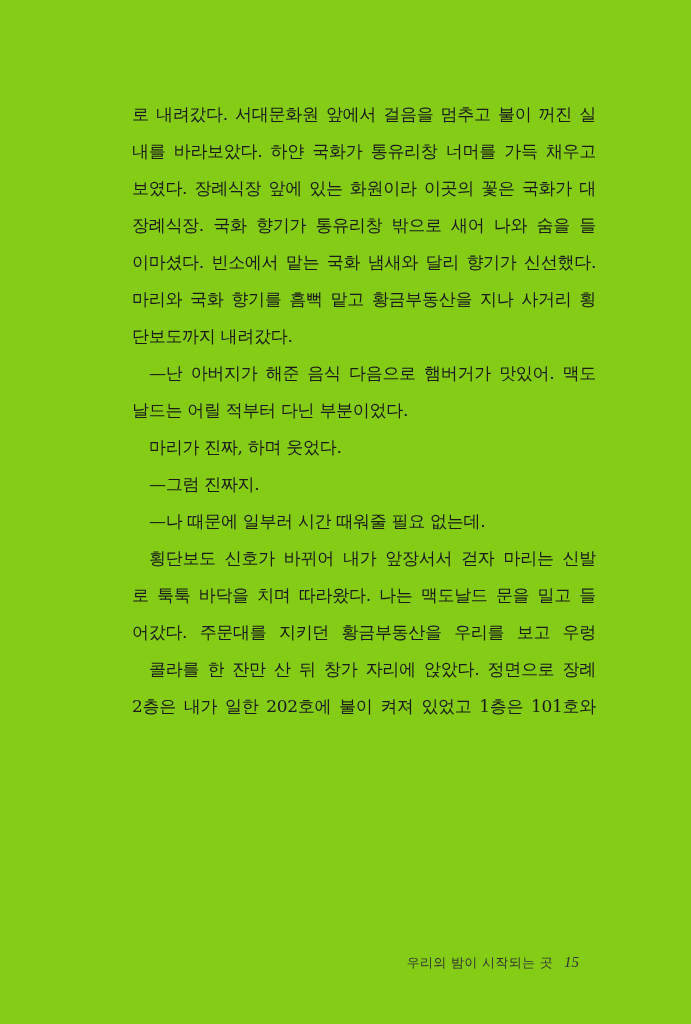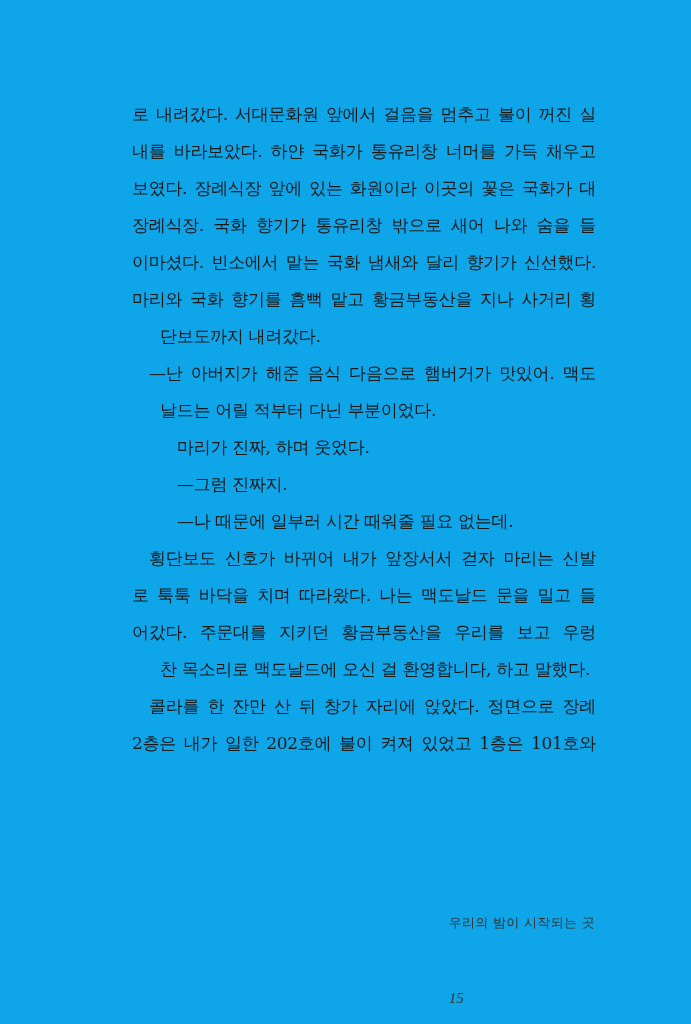--- a/index.html
+++ b/index.html
@@ -13,54 +13,52 @@
       position: relative;
       overflow: hidden;
       font-family: "DejaVu Serif", "Liberation Serif", serif;
       color: #1a1a1a;
     }
     .page {
       position: absolute;
       left: 0; top: 0;
       width: 691px;
       height: 1024px;
-      background: #0ea5e9;
+      background: #84cc16;
     }
     .body-text {
       position: absolute;
       left: 132px;
       top: 96px;
       width: 464px;
     }
     .line {
       height: 37px;
       line-height: 37px;
       font-size: 17px;
       white-space: nowrap;
       text-align: justify;
       text-align-last: justify;
       letter-spacing: -0.3px;
     }
     .line.last {
       text-align: right;
       text-align-last: left;
-      margin-left: 28px;
     }
     .line.indent {
       padding-left: 17px;
     }
     .footer {
       position: absolute;
       top: 914px;
-      right: 96px;
+      right: 112px;
       display: flex;
       align-items: baseline;
-      gap: 18px;
+      gap: 11px;
       color: #333333;
-      flex-direction: column;
     }
     .running-title {
       font-size: 13px;
       letter-spacing: 0.3px;
     }
     .page-number {
       font-size: 15px;
       font-style: italic;
       font-family: "Liberation Serif", "DejaVu Serif", serif;
       margin-top: 40px;
@@ -79,21 +77,20 @@
     <div class="line">마리와 국화 향기를 흠뻑 맡고 황금부동산을 지나 사거리 횡</div>
     <div class="line last">단보도까지 내려갔다.</div>
     <div class="line indent">—난 아버지가 해준 음식 다음으로 햄버거가 맛있어. 맥도</div>
     <div class="line last">날드는 어릴 적부터 다닌 부분이었다.</div>
     <div class="line indent last">마리가 진짜, 하며 웃었다.</div>
     <div class="line indent last">—그럼 진짜지.</div>
     <div class="line indent last">—나 때문에 일부러 시간 때워줄 필요 없는데.</div>
     <div class="line indent">횡단보도 신호가 바뀌어 내가 앞장서서 걷자 마리는 신발</div>
     <div class="line">로 툭툭 바닥을 치며 따라왔다. 나는 맥도날드 문을 밀고 들</div>
     <div class="line">어갔다. 주문대를 지키던 황금부동산을 우리를 보고 우렁</div>
-    <div class="line last">찬 목소리로 맥도날드에 오신 걸 환영합니다, 하고 말했다.</div>
     <div class="line indent">콜라를 한 잔만 산 뒤 창가 자리에 앉았다. 정면으로 장례</div>
     <div class="line">2층은 내가 일한 202호에 불이 켜져 있었고 1층은 101호와</div>
   </div>
 
   <div class="footer">
     <span class="running-title">우리의 밤이 시작되는 곳</span>
     <span class="page-number">15</span>
   </div>
 </div>
 

